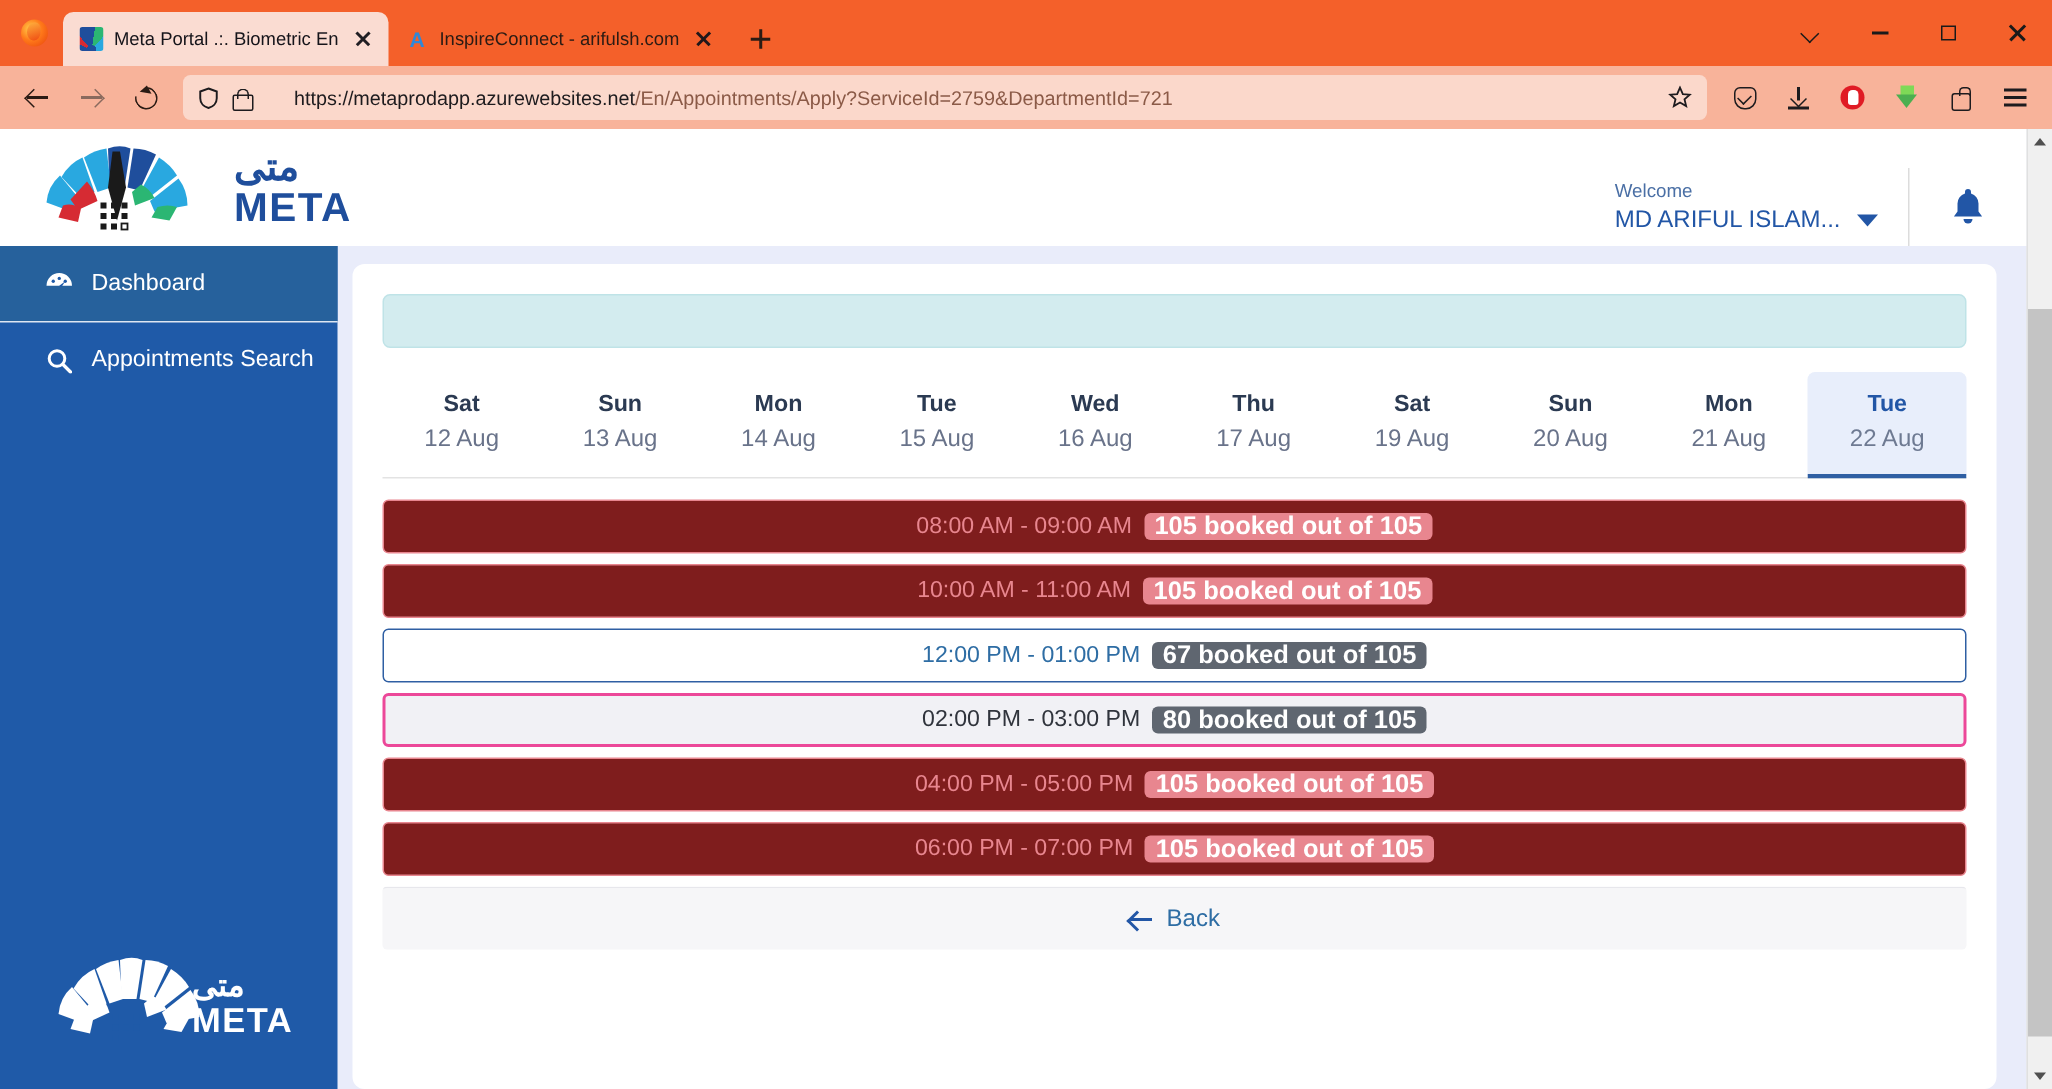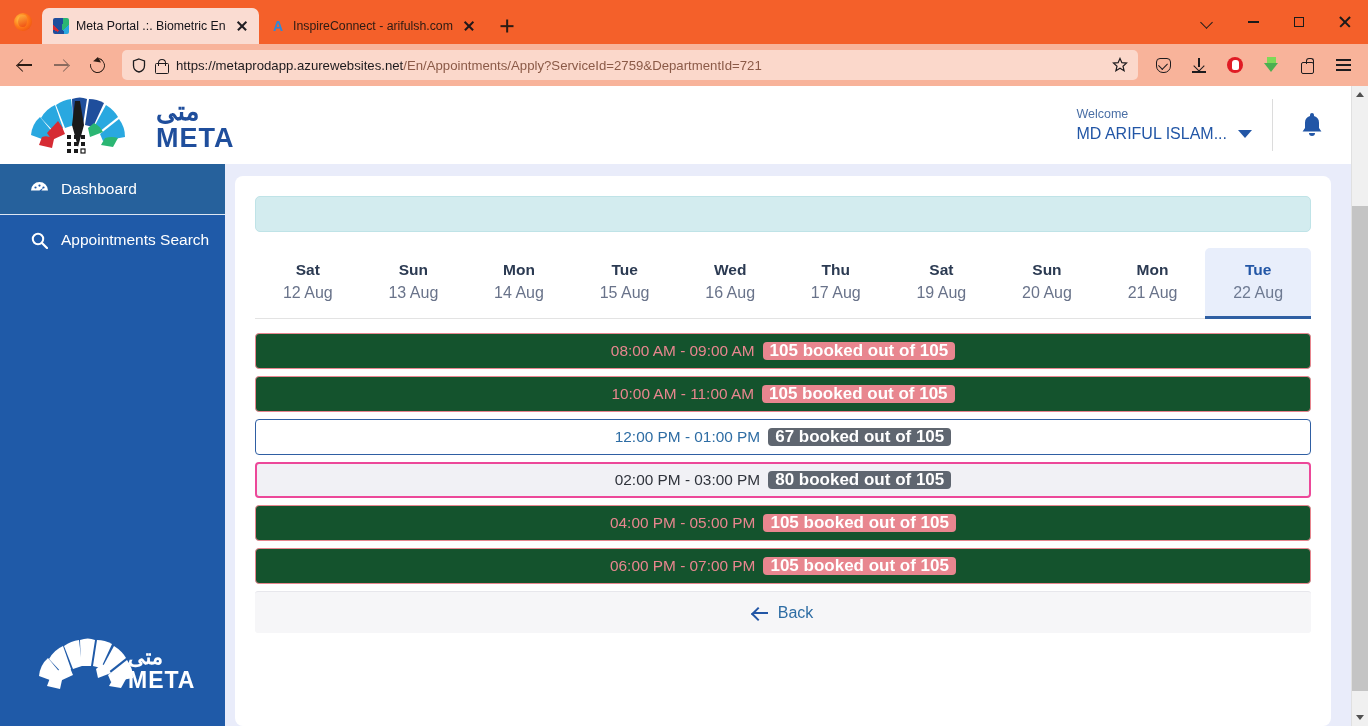--- a/index.html
+++ b/index.html
@@ -98,21 +98,21 @@
     display: flex; align-items: center; gap: 9px; padding: 0 10px; margin: 0 6px;
     min-width: 0;
   }
   .shield { width: 14px; height: 15px; flex:0 0 14px; }
   .lock { width: 12px; height: 14px; flex:0 0 12px; position: relative; }
   .lock::before{content:"";position:absolute;left:0;top:5px;width:12px;height:9px;border:1.5px solid #1d1b1e;border-radius:1.5px;}
   .lock::after{content:"";position:absolute;left:2.7px;top:0.5px;width:6.6px;height:6px;border:1.5px solid #1d1b1e;border-bottom:none;border-radius:4px 4px 0 0;}
   .url-text {
     flex: 1 1 auto; font-size: 13.2px; color: #8b5a47; white-space: nowrap; overflow: hidden;
   }
-  .url-text .host { color: #1d1b1e; }
+  .url-text .host { color: #1d1b1e; margin-left: 20px; }
   .star { width: 16px; height: 16px; flex: 0 0 16px; }
 
   .tb-icons { display: flex; align-items: center; gap: 2px; }
   .tbi { width: 34px; height: 32px; display:flex;align-items:center;justify-content:center; }
   .ico-pocket{width:15px;height:15px;border:1.6px solid #1d1b1e;border-radius:4px 4px 7px 7px;position:relative;}
   .ico-pocket::after{content:"";position:absolute;left:2px;top:3px;width:7px;height:5px;border-left:1.6px solid #1d1b1e;border-bottom:1.6px solid #1d1b1e;transform:rotate(-45deg);}
   .ico-dl{width:14px;height:15px;position:relative;}
   .ico-dl::before{content:"";position:absolute;left:6px;top:0;width:1.7px;height:9px;background:#1d1b1e;}
   .ico-dl::after{content:"";position:absolute;left:3px;top:4.5px;width:7px;height:7px;border-right:1.7px solid #1d1b1e;border-bottom:1.7px solid #1d1b1e;transform:rotate(45deg);}
   .ico-dlbar{position:absolute;left:0;bottom:0;width:14px;height:1.7px;background:#1d1b1e;}
@@ -130,21 +130,21 @@
   
   .viewport { flex: 1 1 auto; display: flex; background: #e9ecfa; position: relative; overflow: hidden; }
   .page { flex: 1 1 auto; display: flex; flex-direction: column; overflow: hidden; }
 
   
   .site-header {
     height: 78px; background: #ffffff; display: flex; align-items: center;
     padding: 0 0 0 26px; position: relative; flex: 0 0 78px;
   }
   .logo-wrap { display: flex; align-items: center; gap: 8px; }
-  .brand-right { margin-left: auto; display: flex; align-items: center; height: 78px; }
+  .brand-right { margin-left: auto; display: flex; align-items: flex-end; height: 78px; }
   .welcome-box {
     display: flex; flex-direction: column; justify-content: center;
     padding: 0 20px 0 0; height: 52px; border-right: 1px solid #dcdcdc;
   }
   .welcome-label { font-size: 12.5px; color: #4a6fa5; line-height: 17px; }
   .welcome-user {
     font-size: 16px; color: #2256a6; display: flex; align-items: center; gap: 11px; line-height: 22px;
   }
   .caret-down { width:0;height:0;border-left:7px solid transparent;border-right:7px solid transparent;border-top:8px solid #2256a6; }
   .bell-box { width: 78px; display:flex; align-items:center; justify-content:center; height: 52px; }
@@ -196,21 +196,21 @@
   .date-tab.active .dow { color: #2256a6; }
   .date-tab.active .dom { color: #6e7a92; }
 
   
   .slots { margin-top: 14px; }
   .slot {
     height: 36px; border-radius: 4px; margin-bottom: 7px;
     display: flex; align-items: center; justify-content: center; gap: 8px;
     font-size: 15.4px;
   }
-  .slot.full { border: 1px solid #e8868f; color: #e8868f; background: #14532d; }
+  .slot.full { border: 1px solid #e8868f; color: #e8868f; background: #7f1d1d; }
   .slot.open { border: 1px solid #2f5fa3; color: #2e6da4; background: #fff; }
   .slot.sel  { border: 2px solid #ec4899; color: #30343c; background: #f1f1f5; }
   .badge {
     font-size: 17px; font-weight: bold; color: #ffffff;
     padding: 2.5px 7px 3px 7px; border-radius: 4px; line-height: 13px;
   }
   .badge.red  { background: #e8868f; }
   .badge.grey { background: #5f6670; }
 
   .back-bar {

